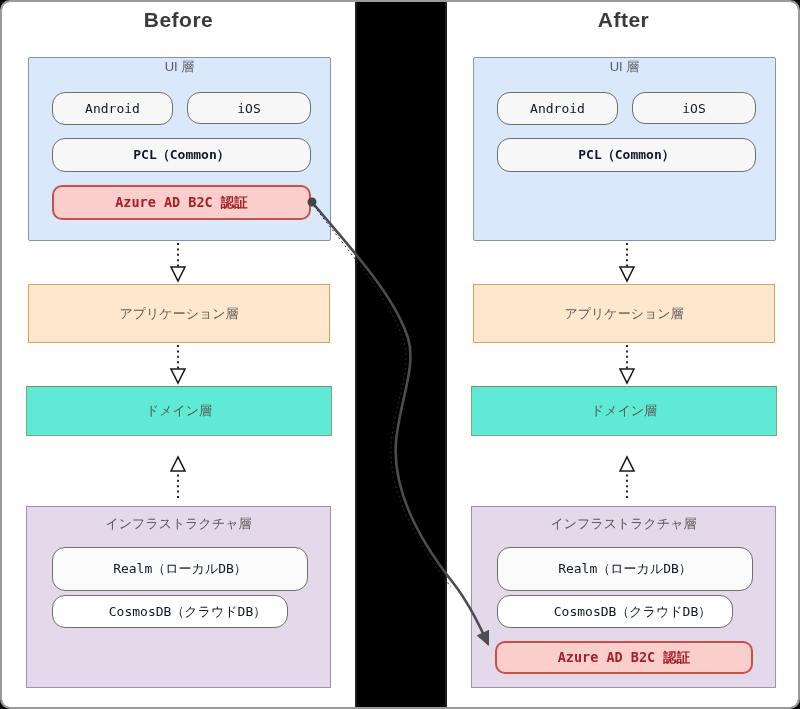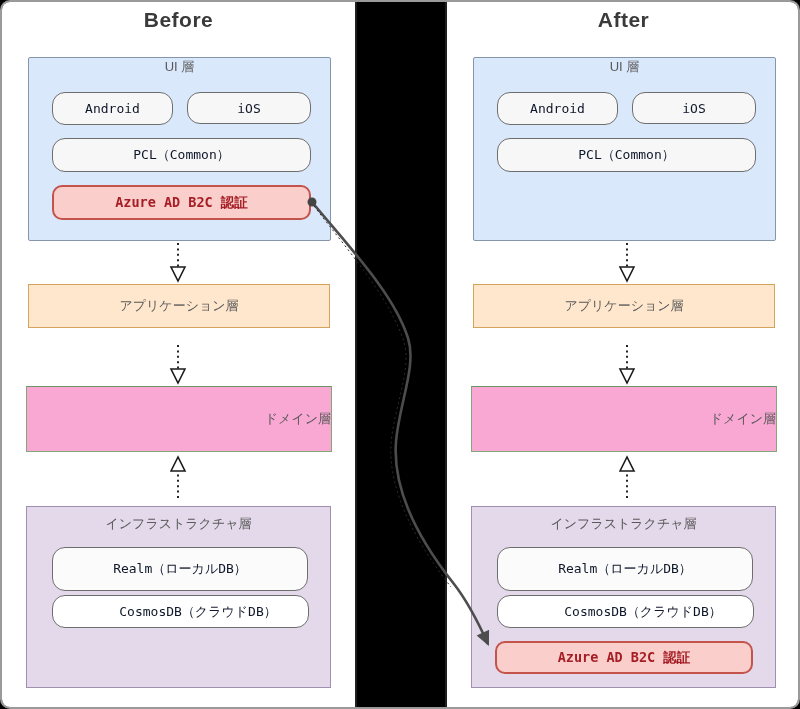--- a/index.html
+++ b/index.html
@@ -30,51 +30,51 @@
     text-align:center;
     font-size:13px;color:#595959;
     font-family:"Liberation Sans", sans-serif;
   }
   .ui-layer{
     left:26px;top:55px;width:303px;height:184px;
     background:#dae8fc;border:1.5px solid #8595ab;border-radius:2px;
   }
   .ui-layer .layer-label{}
   .app-layer{
-    left:26px;top:282px;width:302px;height:44px;
+    left:26px;top:282px;width:302px;height:59px;
     background:#ffe7cd;border:1.5px solid #d6a35c;
     display:flex;align-items:center;justify-content:center;
   }
   .domain-layer{
-    left:24px;top:384px;width:306px;height:66px;
-    background:#f9a8d4;border:1.5px solid #83a779;border-top-color:#6f9468;
-    display:flex;align-items:center;justify-content:flex-end;
+    left:24px;top:384px;width:306px;height:50px;
+    background:#5eead4;border:1.5px solid #83a779;border-top-color:#6f9468;
+    display:flex;align-items:center;justify-content:center;
   }
   .infra-layer{
     left:24px;top:504px;width:305px;height:182px;
     background:#e3d9ea;border:1.5px solid #a18fb0;
   }
   .infra-layer .layer-label{margin-top:8px;}
   .item{
     position:absolute;box-sizing:border-box;
     background:#f7f7f7;border:1.5px solid #6e6e6e;border-radius:13px;
     display:flex;align-items:center;justify-content:center;
     font-family:"DejaVu Sans Mono", monospace;
     font-size:13px;color:#0f172a;
   }
   .item-android{left:23px;top:34px;width:121px;height:33px;}
   .item-ios{left:158px;top:34px;width:124px;height:32px;}
-  .item-pcl{left:23px;top:80px;width:259px;height:34px;}
+  .item-pcl{left:23px;top:80px;width:259px;height:34px;font-weight:bold;}
   .item-azure{
     left:23px;top:127px;width:259px;height:35px;
     background:#f9cecb;border:2px solid #c4534b;border-radius:10px;
     color:#a61d25;font-weight:700;font-size:13.5px;
   }
   .item-realm{left:25px;top:40px;width:256px;height:44px;background:#fbfbfb;}
-  .item-cosmos{left:25px;top:88px;width:257px;height:33px;background:#ffffff;padding-left:35px;}
+  .item-cosmos{left:25px;top:88px;width:236px;height:33px;background:#ffffff;padding-left:35px;}
   .item-azure-infra{
     left:23px;top:134px;width:258px;height:33px;
     background:#f9cecb;border:2px solid #c4534b;border-radius:10px;
     color:#a61d25;font-weight:700;font-size:13.5px;
   }
   .overlay{
     position:absolute;left:0;top:0;width:796px;height:705px;
     pointer-events:none;
   }
 </style>

